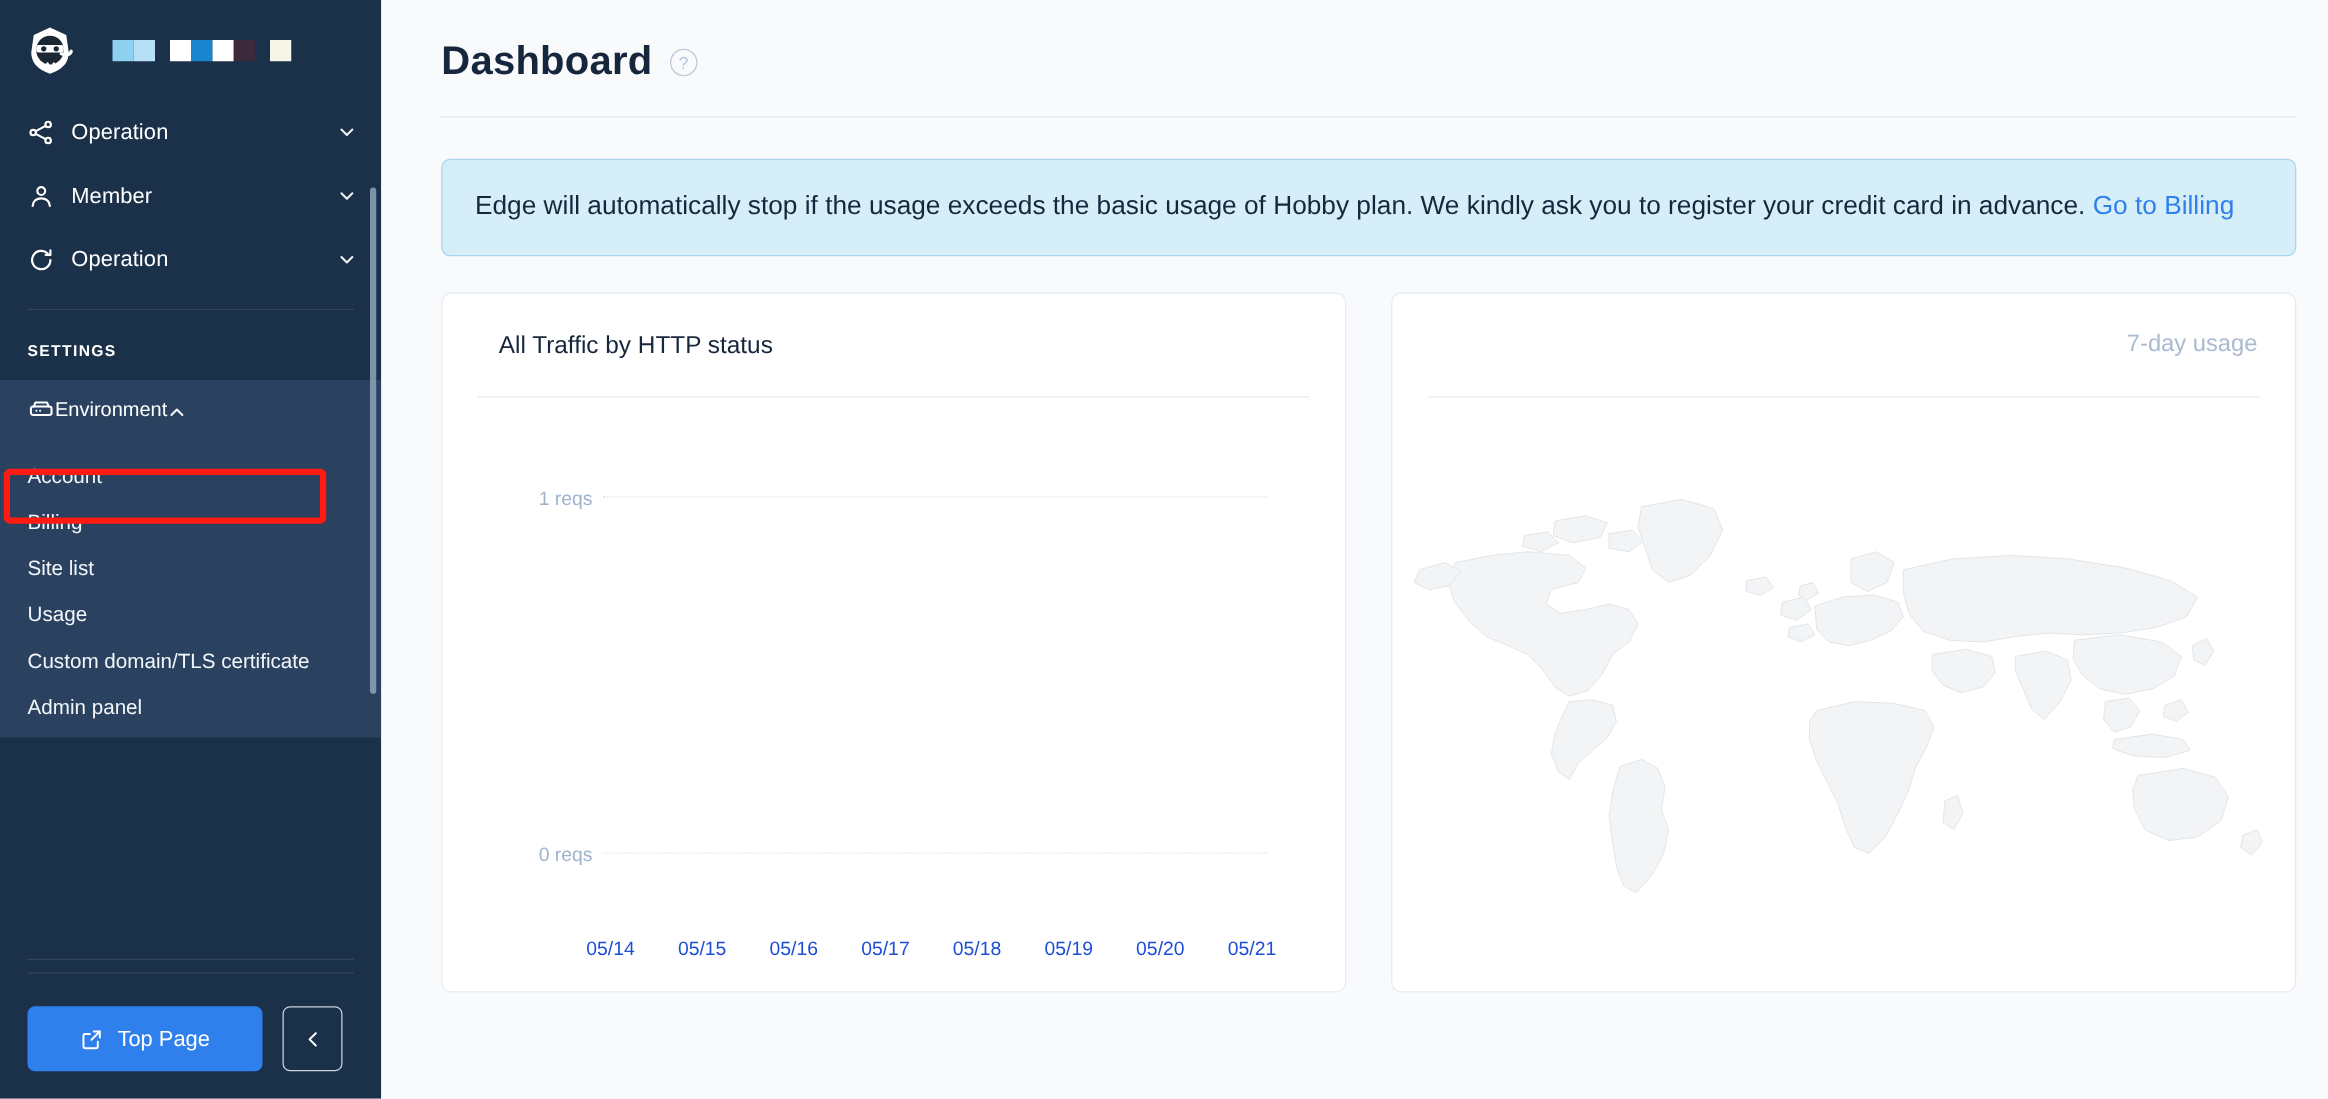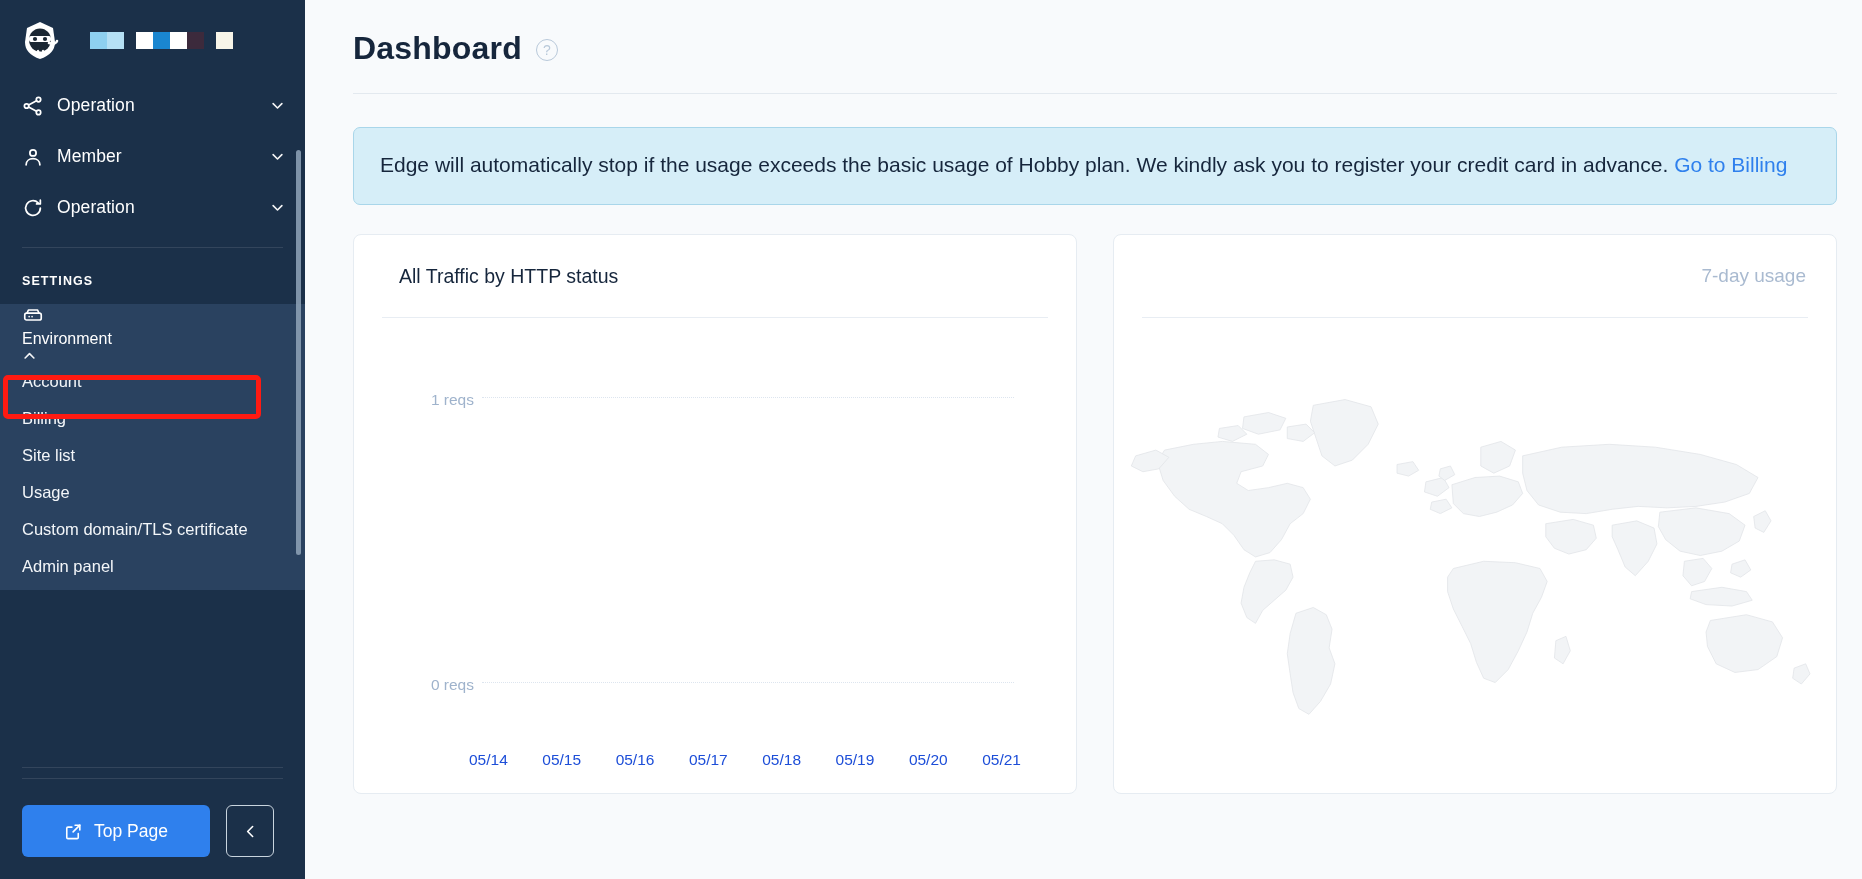--- a/index.html
+++ b/index.html
@@ -62,24 +62,24 @@
     color: #ffffff;
     font-size: 12.5px;
     font-weight: bold;
     letter-spacing: 1.1px;
     padding: 26px 0 0 22px;
     height: 56px;
   }
 
   .env-block { background: #2a4260; padding-bottom: 14px; }
   .env-head {
-    display: flex; 
+    display: flex; align-items: center;
     height: 50px;
     padding: 0 20px 0 22px;
-    color: #fff; cursor: pointer; flex-direction: column;
+    color: #fff; cursor: pointer;
   }
   .sub-item {
     color: #f3f6f9;
     font-size: 16.5px;
     padding: 0 22px 0 22px;
     height: 37px;
     display: flex; align-items: flex-end;
     cursor: pointer;
     white-space: nowrap;
   }

